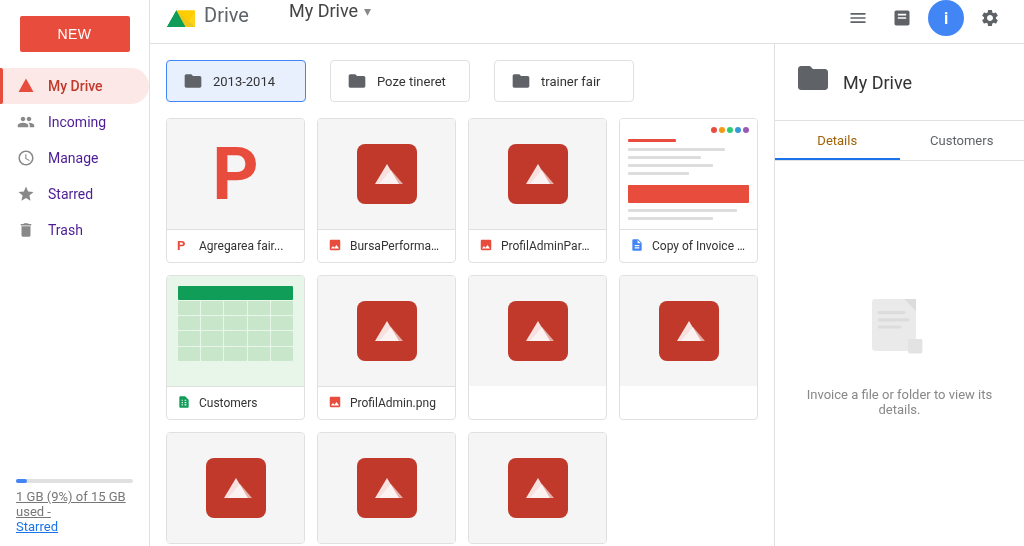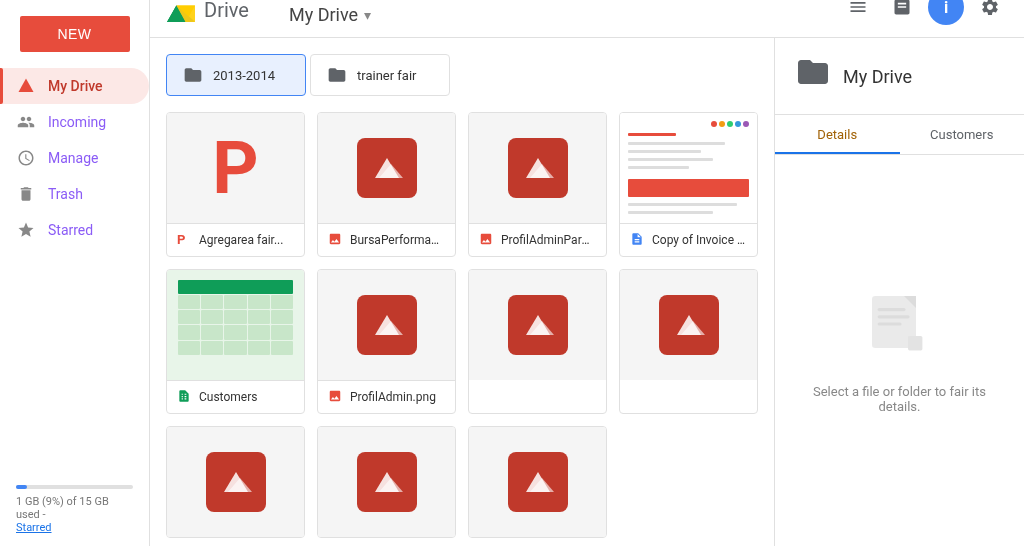--- a/index.html
+++ b/index.html
@@ -30,21 +30,21 @@
       text-align: center;
       letter-spacing: 0.5px;
     }
     .nav-item {
       display: flex;
       align-items: center;
       padding: 8px 16px;
       cursor: pointer;
       border-radius: 0 20px 20px 0;
       font-size: 14px;
-      color: #8b5cf6;
+      color: #4c1d95;
       position: relative;
     }
     .nav-item.active { background: #fce8e6; color: #c0392b; font-weight: 500; }
     .nav-item.active::before {
       content: '';
       position: absolute;
       left: 0; top: 0; bottom: 0;
       width: 3px;
       background: #e74c3c;
       border-radius: 0 2px 2px 0;
@@ -62,22 +62,23 @@
     .nav-icon.drive-icon { color: #e74c3c; }
     .nav-icon.people-icon { color: #888; }
     .nav-icon.clock-icon { color: #888; }
     .nav-icon.star-icon { color: #888; }
     .nav-icon.trash-icon { color: #888; }
 
     
     .storage-info {
       margin-top: auto;
       padding: 12px 16px;
-      font-size: 11px;
+      font-size: 13px;
       color: #777;
+      text-decoration: underline;
     }
     .storage-bar {
       height: 4px;
       background: #e0e0e0;
       border-radius: 2px;
       margin-bottom: 6px;
     }
     .storage-bar-fill {
       height: 100%;
       background: #4285f4;
@@ -93,24 +94,24 @@
     
     #main {
       flex: 1;
       display: flex;
       flex-direction: column;
       overflow: hidden;
     }
 
     
     #header {
-      height: 38px;
-      display: flex;
-      align-items: flex-end;
-      padding: 12px 16px;
+      height: 44px;
+      display: flex;
+      align-items: flex-start;
+      padding: 0 16px;
       border-bottom: 1px solid #e0e0e0;
       background: #fff;
     }
     .header-logo {
       display: flex;
       align-items: center;
       margin-right: 40px;
     }
     .logo-icon {
       width: 30px;
@@ -174,21 +175,21 @@
     
     #file-grid {
       flex: 1;
       overflow-y: auto;
       padding: 16px;
     }
 
     
     .folders-row {
       display: flex;
-      gap: 4px;
+      gap: 24px;
       margin-bottom: 16px;
     }
     .folder-item {
       display: flex;
       align-items: center;
       border: 1px solid #e0e0e0;
       border-radius: 4px;
       padding: 10px 16px;
       cursor: pointer;
       background: #fff;
@@ -407,34 +408,34 @@
     </div>
     <div class="nav-item">
       <span class="nav-icon clock-icon">
         <svg width="18" height="18" viewBox="0 0 24 24" fill="#888">
             <path d="M11.99 2C6.47 2 2 6.48 2 12s4.47 10 9.99 10C17.52 22 22 17.52 22 12S17.52 2 11.99 2zM12 20c-4.42 0-8-3.58-8-8s3.58-8 8-8 8 3.58 8 8-3.58 8-8 8zm.5-13H11v6l5.25 3.15.75-1.23-4.5-2.67V7z"></path>
           </svg>
       </span>
       <span>Manage</span>
     </div>
     <div class="nav-item">
+      <span class="nav-icon star-icon">
+        <svg width="18" height="18" viewBox="0 0 24 24" fill="#888">
+            <path d="M12 17.27L18.18 21l-1.64-7.03L22 9.24l-7.19-.61L12 2 9.19 8.63 2 9.24l5.46 4.73L5.82 21z"></path>
+          </svg>
+      </span>
+      <span>Starred</span>
+    </div>
+    <div class="nav-item">
       <span class="nav-icon trash-icon">
         <svg width="18" height="18" viewBox="0 0 24 24" fill="#888">
             <path d="M6 19c0 1.1.9 2 2 2h8c1.1 0 2-.9 2-2V7H6v12zM19 4h-3.5l-1-1h-5l-1 1H5v2h14V4z"></path>
           </svg>
       </span>
       <span>Trash</span>
-    </div>
-    <div class="nav-item">
-      <span class="nav-icon star-icon">
-        <svg width="18" height="18" viewBox="0 0 24 24" fill="#888">
-            <path d="M12 17.27L18.18 21l-1.64-7.03L22 9.24l-7.19-.61L12 2 9.19 8.63 2 9.24l5.46 4.73L5.82 21z"></path>
-          </svg>
-      </span>
-      <span>Starred</span>
     </div>
   </nav>
   <div class="storage-info">
     <div class="storage-bar">
       <div class="storage-bar-fill"></div>
     </div>
     <span>1 GB (9%) of 15 GB used -</span>
     <br>
     <span class="storage-manage">Starred</span>
   </div>
@@ -501,20 +502,28 @@
               </svg>
           </span>
           <span class="folder-name">2013-2014</span>
         </div>
         <div class="folder-item">
           <span class="folder-icon-img">
             <svg width="20" height="20" viewBox="0 0 24 24" fill="#5f6368">
                 <path d="M10 4H4c-1.1 0-1.99.9-1.99 2L2 18c0 1.1.9 2 2 2h16c1.1 0 2-.9 2-2V8c0-1.1-.9-2-2-2h-8l-2-2z"></path>
               </svg>
           </span>
+          <span class="folder-name">Poze tineret</span>
+        </div>
+        <div class="folder-item">
+          <span class="folder-icon-img">
+            <svg width="20" height="20" viewBox="0 0 24 24" fill="#5f6368">
+                <path d="M10 4H4c-1.1 0-1.99.9-1.99 2L2 18c0 1.1.9 2 2 2h16c1.1 0 2-.9 2-2V8c0-1.1-.9-2-2-2h-8l-2-2z"></path>
+              </svg>
+          </span>
           <span class="folder-name">trainer fair</span>
         </div>
       </div>
 
       <div class="files-grid">
 
         <div class="file-card">
           <div class="file-thumbnail">
             <span class="p-logo-thumb">P</span>
           </div>
@@ -727,17 +736,17 @@
 
         <svg class="panel-placeholder-icon" viewBox="0 0 100 100" fill="#bbb">
           <rect x="15" y="10" width="55" height="65" rx="4" fill="#ccc"></rect>
           <polygon points="55,10 70,10 70,25" fill="#aaa"></polygon>
           <rect x="22" y="25" width="35" height="4" rx="2" fill="#aaa"></rect>
           <rect x="22" y="34" width="40" height="4" rx="2" fill="#aaa"></rect>
           <rect x="22" y="43" width="30" height="4" rx="2" fill="#aaa"></rect>
           <polygon points="60,60 75,75 60,75" fill="#bbb"></polygon>
           <rect x="60" y="60" width="18" height="18" rx="2" fill="#bbb"></rect>
         </svg>
-        <span>Select a file or folder to fair its details.</span>
+        <span>Invoice a file or folder to view its details.</span>
       </div>
     </div>
   </div>
 </div>
 
 </body></html>

